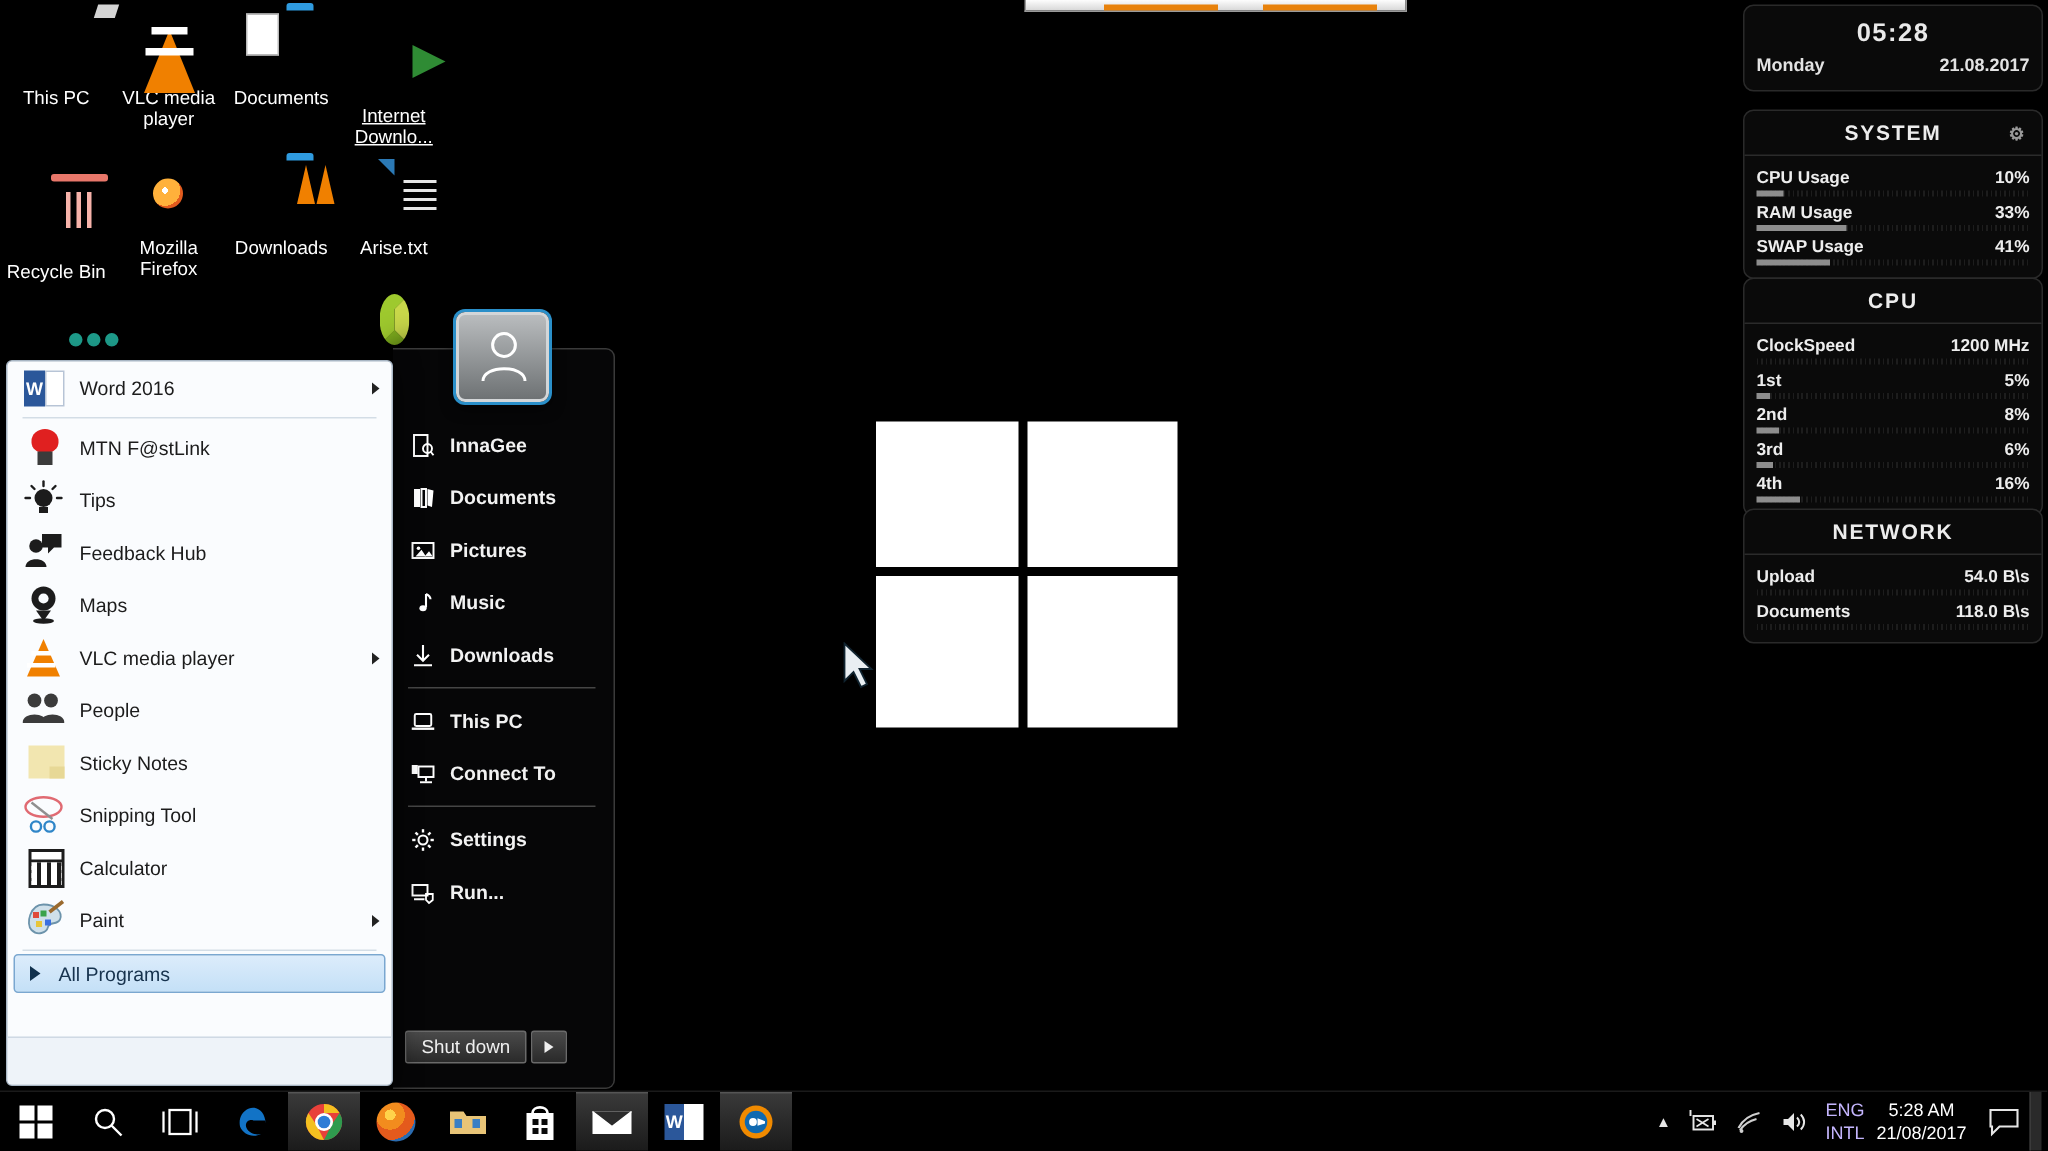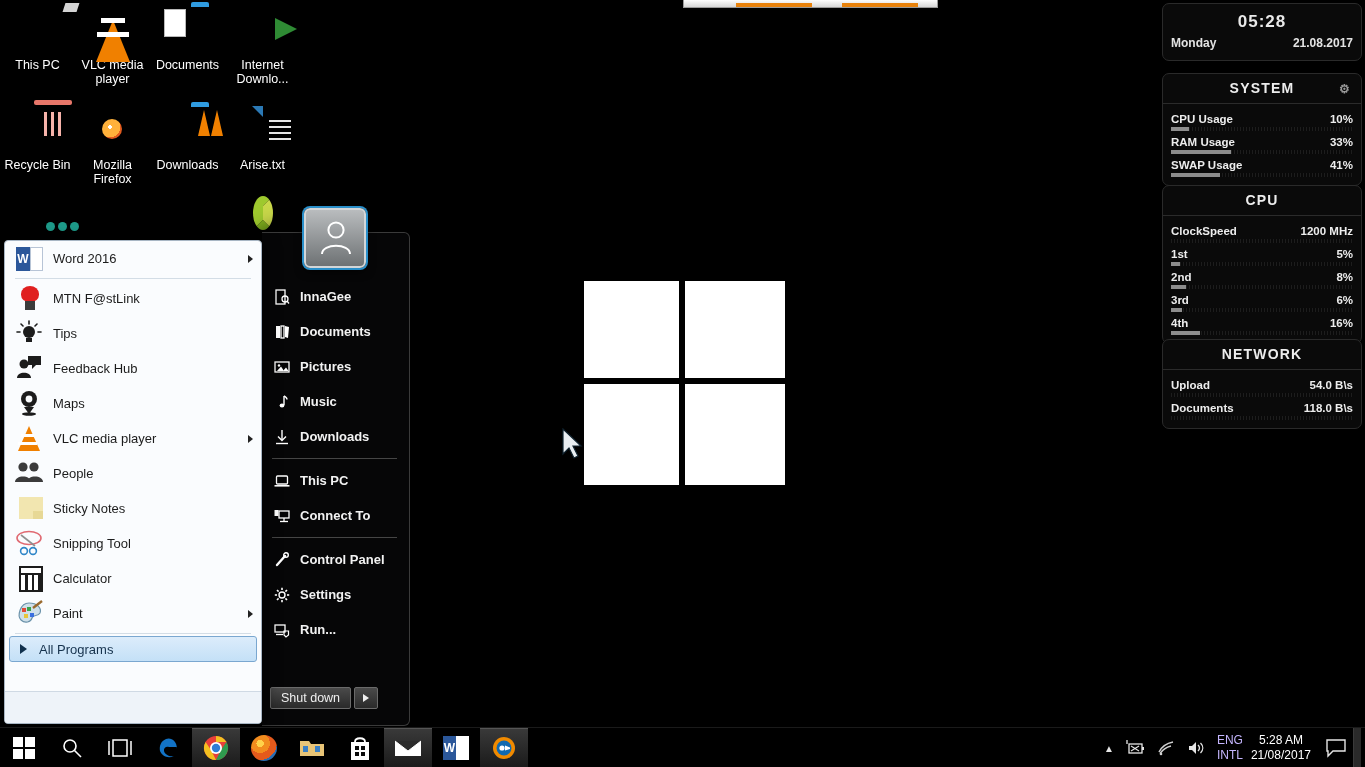--- a/index.html
+++ b/index.html
@@ -157,26 +157,26 @@
       <span class="cap">VLC media player</span>
     </div>
 
     <div class="dicon" style="left:150px;top:0px;">
       <span class="glyph">
         <span class="ic-folder"><span class="ic-doc-sheet"></span></span>
       </span>
       <span class="cap">Documents</span>
     </div>
 
-    <div class="dicon" style="left:225px;top:0px;">
+    <div class="dicon" style="left:225px;top:12px;text-decoration:underline;">
       <span class="glyph"><span class="ic-idm"></span></span>
       <span class="cap">Internet Downlo...</span>
     </div>
 
-    <div class="dicon" style="left:0px;top:100px;">
+    <div class="dicon" style="left:0px;top:116px;">
       <span class="glyph">
         <span class="ic-bin"><i style="left:6px"></i><i style="left:13px"></i><i style="left:20px"></i></span>
       </span>
       <span class="cap">Recycle Bin</span>
     </div>
 
     <div class="dicon" style="left:75px;top:100px;">
       <span class="glyph"><span class="ic-ff"></span></span>
       <span class="cap">Mozilla Firefox</span>
     </div>
@@ -305,29 +305,20 @@
               <line x1="10" y1="10" x2="10" y2="13" stroke="#fff" stroke-width="1.3"></line>
               <line x1="6" y1="13.5" x2="14" y2="13.5" stroke="#fff" stroke-width="1.3"></line>
               <rect x="0.5" y="2" width="4" height="6" fill="#fff"></rect>
             </svg>
         </span>
         <span class="lbl">Connect To</span>
       </div>
 
       <div class="rp-sep"></div>
 
-      <div class="rp-item">
-        <span class="ri">
-          <svg width="16" height="16" viewBox="0 0 16 16">
-              <line x1="3" y1="13" x2="11" y2="4" stroke="#fff" stroke-width="2.4" stroke-linecap="round"></line>
-              <circle cx="12" cy="3" r="2.3" fill="none" stroke="#fff" stroke-width="1.4"></circle>
-            </svg>
-        </span>
-        <span class="lbl">Control Panel</span>
-      </div>
 
       <div class="rp-item">
         <span class="ri">
           <svg width="16" height="16" viewBox="0 0 16 16">
               <circle cx="8" cy="8" r="3" fill="none" stroke="#fff" stroke-width="1.4"></circle>
               <g stroke="#fff" stroke-width="1.6">
                 <line x1="8" y1="0.8" x2="8" y2="3"></line>
                 <line x1="8" y1="13" x2="8" y2="15.2"></line>
                 <line x1="0.8" y1="8" x2="3" y2="8"></line>
                 <line x1="13" y1="8" x2="15.2" y2="8"></line>

